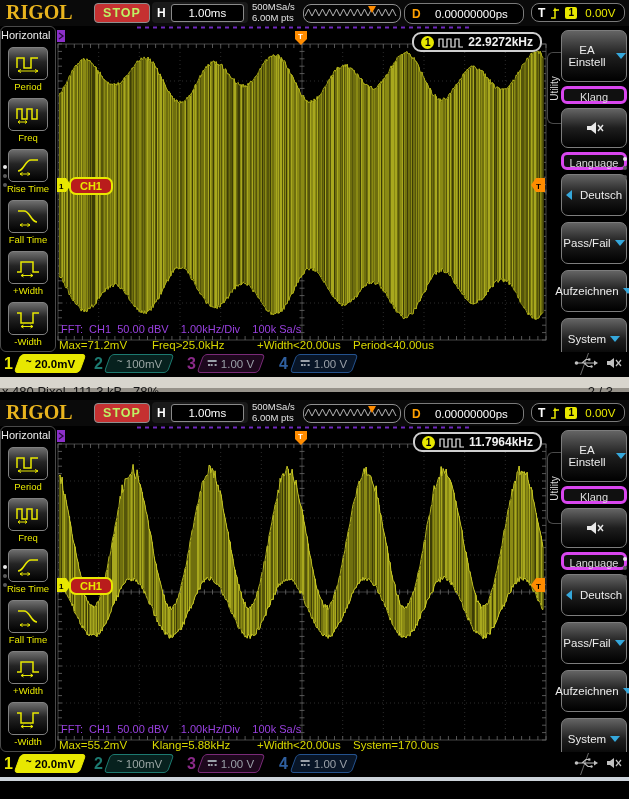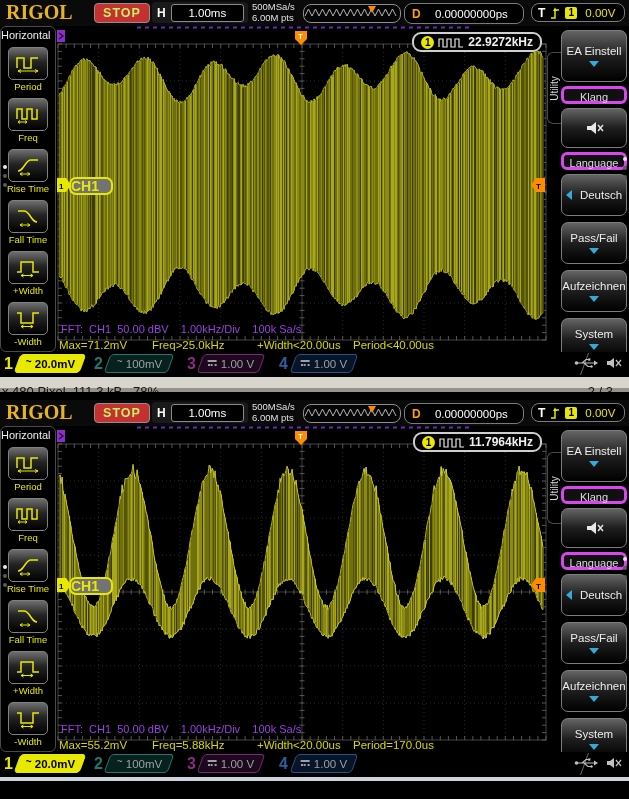--- a/index.html
+++ b/index.html
@@ -34,31 +34,31 @@
   .lm-dots{position:absolute;left:2px;top:138px;display:flex;flex-direction:column;gap:5px;}
   .dot{width:4px;height:4px;border-radius:50%;background:#5a5a5a;}
   .dot.on{background:#e8e8e8;}
 
   
   .display{position:absolute;left:57px;top:26px;width:490px;height:326px;}
   .wavesvg{position:absolute;left:0;top:0;width:490px;height:326px;}
   .freq-badge{position:absolute;top:6px;right:5px;height:20px;border:2px solid #cfcfcf;border-radius:9px;background:#000;display:flex;align-items:center;gap:4px;padding:0 7px;box-sizing:border-box;}
   .fb-ch{width:13px;height:13px;border-radius:50%;background:#e8e800;color:#000;font-size:10px;font-weight:bold;text-align:center;line-height:13px;}
   .fb-val{color:#f0f0f0;font-size:12px;font-weight:bold;}
-  .ch1-label{position:absolute;left:12px;top:151px;width:40px;height:14px;border:2px solid #e8e800;border-radius:7px;background:#737373;color:#e8e800;font-size:14px;font-weight:bold;text-align:left;line-height:14px;}
+  .ch1-label{position:absolute;left:12px;top:151px;width:40px;height:14px;border:2px solid #e8e800;border-radius:7px;background:#b91c1c;color:#e8e800;font-size:11px;font-weight:bold;text-align:center;line-height:14px;}
   .fft-line{position:absolute;left:4px;top:297px;color:#9940e0;font-size:11px;white-space:pre;}
   .measure{position:absolute;left:0;top:313px;width:100%;height:13px;color:#d8d800;font-size:11.5px;}
   .measure span{position:absolute;white-space:nowrap;}
   .m0{left:2px;} .m1{left:95px;} .m2{left:200px;} .m3{left:296px;}
 
   
   .rightmenu{position:absolute;left:547px;top:26px;width:82px;height:326px;}
   .utility-tab{position:absolute;left:0;top:26px;width:13px;height:70px;border:1px solid #4a4a4a;border-right:none;border-radius:6px 0 0 6px;display:flex;align-items:center;justify-content:center;}
   .utility-tab span{transform:rotate(-90deg);color:#d8d8d8;font-size:10px;white-space:nowrap;}
-  .rm-btn{position:absolute;left:14px;width:66px;border:1px solid #7d7d7d;border-radius:7px;background:linear-gradient(180deg,#646464,#1e1e1e 50%,#000);color:#ececec;font-size:11.5px;text-align:center;box-sizing:border-box;display:flex;flex-direction:column;align-items:center;justify-content:center;gap:4px;}
+  .rm-btn{position:absolute;left:14px;width:66px;border:1px solid #7d7d7d;border-radius:7px;background:linear-gradient(180deg,#646464,#1e1e1e 50%,#000);color:#ececec;font-size:11.5px;text-align:center;box-sizing:border-box;display:flex;flex-direction:row;align-items:center;justify-content:center;gap:4px;}
   .rm-label{position:absolute;left:14px;width:66px;height:18px;border:3px solid #d946ef;border-radius:6px;background:#101010;color:#dcdcdc;font-size:11px;text-align:center;line-height:17px;box-sizing:border-box;}
   .tri-down{width:0;height:0;border-left:5px solid transparent;border-right:5px solid transparent;border-top:6px solid #35a8dc;}
   .tri-left{width:0;height:0;border-top:5px solid transparent;border-bottom:5px solid transparent;border-right:6px solid #35a8dc;display:inline-block;vertical-align:middle;margin-right:4px;}
   .rm-dots{position:absolute;left:76px;top:131px;display:flex;flex-direction:column;gap:5px;}
 
   
   .bottombar{position:absolute;left:0;top:352px;width:629px;height:25px;background:#000;}
   .digit{position:absolute;top:0;height:25px;line-height:24px;font-size:16px;font-weight:bold;}
   .cbox{position:absolute;top:2px;height:19px;border-radius:4px;transform:skewX(-20deg);display:flex;align-items:center;justify-content:center;gap:4px;font-size:11.5px;box-sizing:border-box;}
   .cbox>*{transform:skewX(20deg);}
@@ -470,23 +470,23 @@
         <span class="fb-ch">1</span>
         <svg width="26" height="11" viewBox="0 0 26 11">
           <path d="M1 10 V2 H5 V10 H9 V2 H13 V10 H17 V2 H21 V10 H25" fill="none" stroke="#e8e8e8" stroke-width="1.2"></path>
         </svg>
         <span class="fb-val">11.7964kHz</span>
       </div>
       <div class="ch1-label">CH1</div>
       <div class="fft-line">FFT:  CH1  50.00 dBV    1.00kHz/Div    100k Sa/s</div>
       <div class="measure">
         <span class="m0">Max=55.2mV</span>
-        <span class="m1">Freq=5.88kHz</span>
+        <span class="m1">Klang=5.88kHz</span>
         <span class="m2">+Width&lt;20.00us</span>
-        <span class="m3">Period=170.0us</span>
+        <span class="m3">System=170.0us</span>
       </div>
     </div>
 
     <div class="rightmenu">
       <div class="utility-tab">
         <span>Utility</span>
       </div>
       <div class="rm-btn" style="top:4px;height:52px;">
         <span>EA Einstell</span>
         <span class="tri-down"></span>

